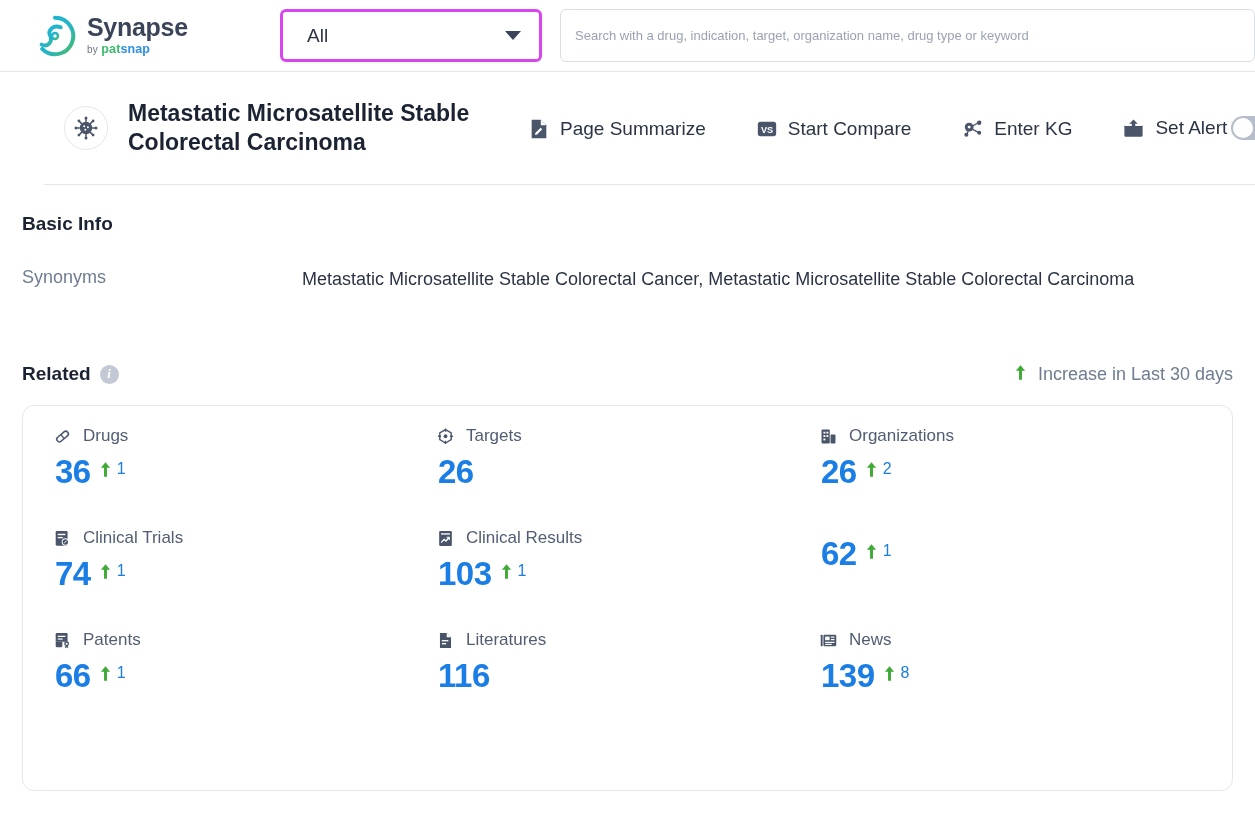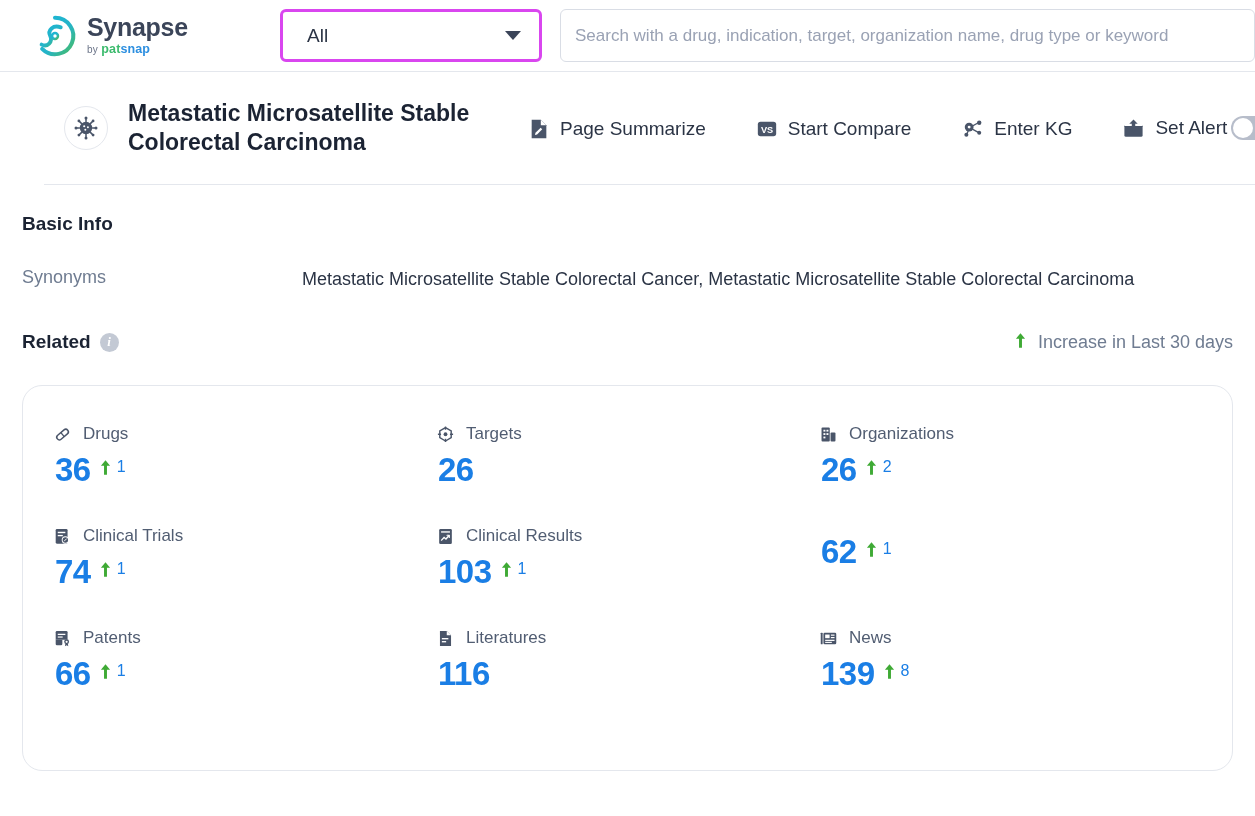--- a/index.html
+++ b/index.html
@@ -57,21 +57,21 @@
     flex: 1 1 auto; height: 53px;
     border: 1px solid #d9dde5;
     border-radius: 6px;
     display: flex; align-items: center;
     padding: 0 14px;
     margin-right: 0;
   }
   .search-input {
     border: 0; outline: none; width: 100%;
     font-family: "Liberation Sans", sans-serif;
-    font-size: 17px; color: #2b3445;
+    font-size: 13px; color: #2b3445;
     background: transparent;
   }
   .search-input::placeholder { color: #9aa2b4; }
 
   
   .entity-bar {
     height: 113px;
     display: flex; align-items: center;
     border-bottom: 1px solid #e4e7ed;
     padding-left: 20px;
@@ -120,44 +120,44 @@
     margin-top: 32px;
   }
   .syn-label {
     width: 280px; flex: none;
     font-size: 18px; color: #6f7c91;
   }
   .syn-value { font-size: 18px; color: #2b3445; line-height: 24px; }
 
   .related-head {
     display: flex; align-items: center;
-    margin-top: 40px;
+    margin-top: 72px;
     text-align: center;
   }
   .related-title { font-size: 19px; font-weight: 700; color: #1b2333; }
   .info-dot {
     width: 19px; height: 19px; border-radius: 50%;
     background: #c3c9d4; color: #fff;
     font-size: 13px; font-weight: 700; font-style: italic;
     display: flex; align-items: center; justify-content: center;
     margin-left: 9px; cursor: pointer;
     font-family: "Liberation Serif", serif;
   }
   .legend {
     margin-left: auto; display: flex; align-items: center;
     font-size: 18px; color: #6f7c91;
   }
   .legend .arr { margin-right: 12px; }
 
   .card {
-    margin-top: 32px;
+    margin-top: 20px;
     border: 1px solid #e4e7ed;
-    border-radius: 20px;
+    border-radius: 12px;
     height: 386px;
-    padding: 38px 30px 0 30px;
+    padding: 20px 30px 0 30px;
   }
   .grid {
     display: grid;
     grid-template-columns: 1fr 1fr 1fr;
     row-gap: 0;
   }
   .stat { height: 102px; }
   .stat-head { display: flex; align-items: center; }
   .stat-head .ico { margin-right: 11px; display: flex; align-items: center; }
   .stat-label { font-size: 17px; color: #515d72; }

